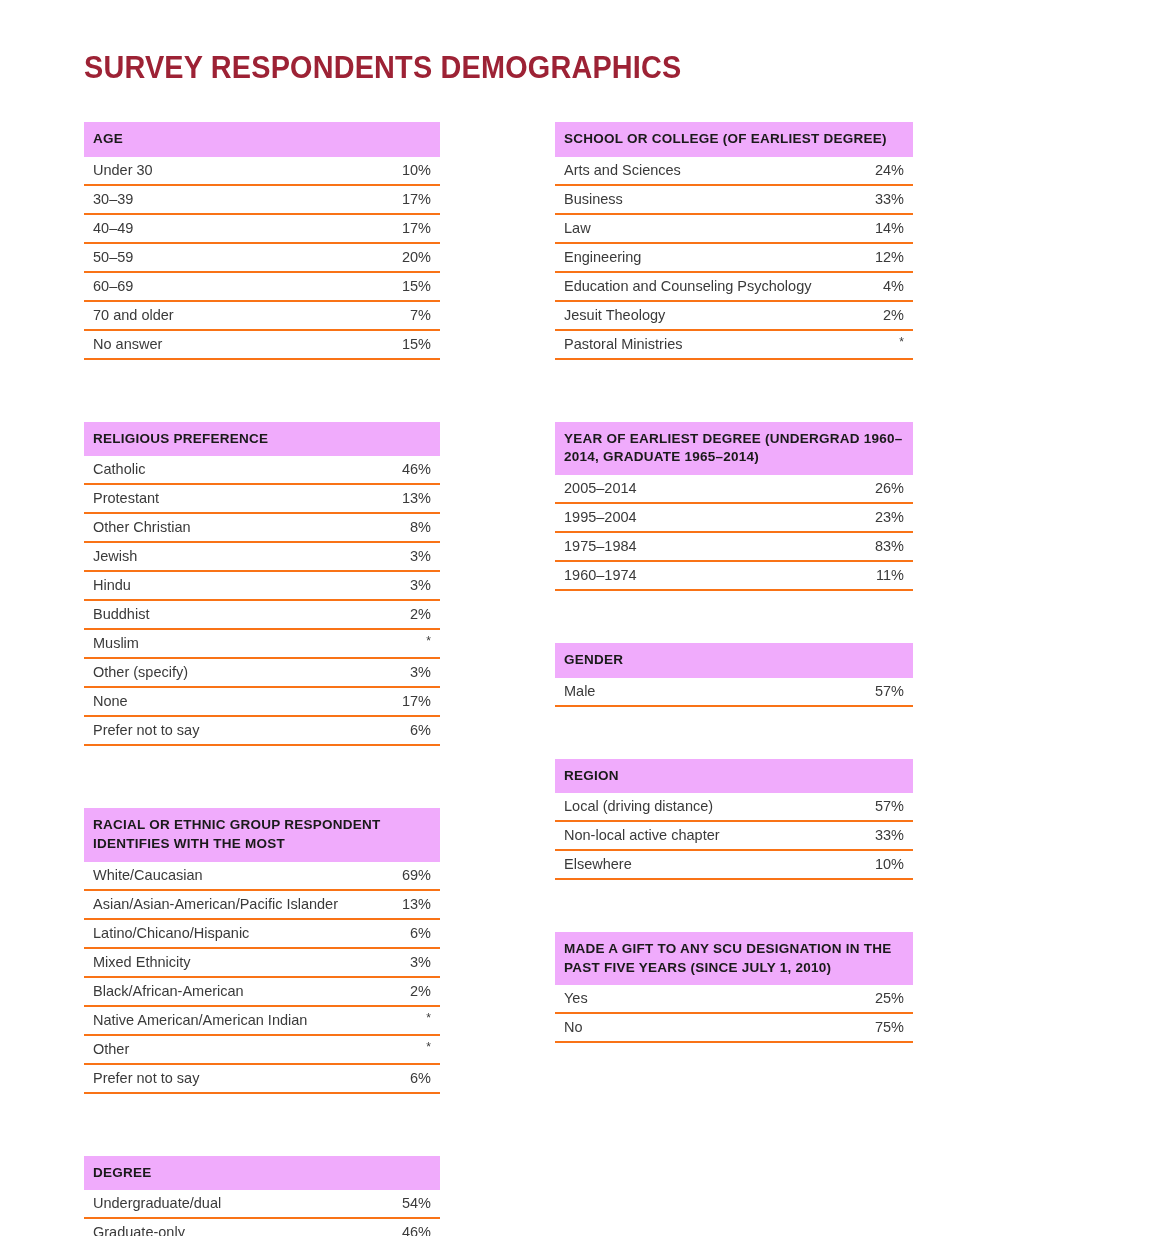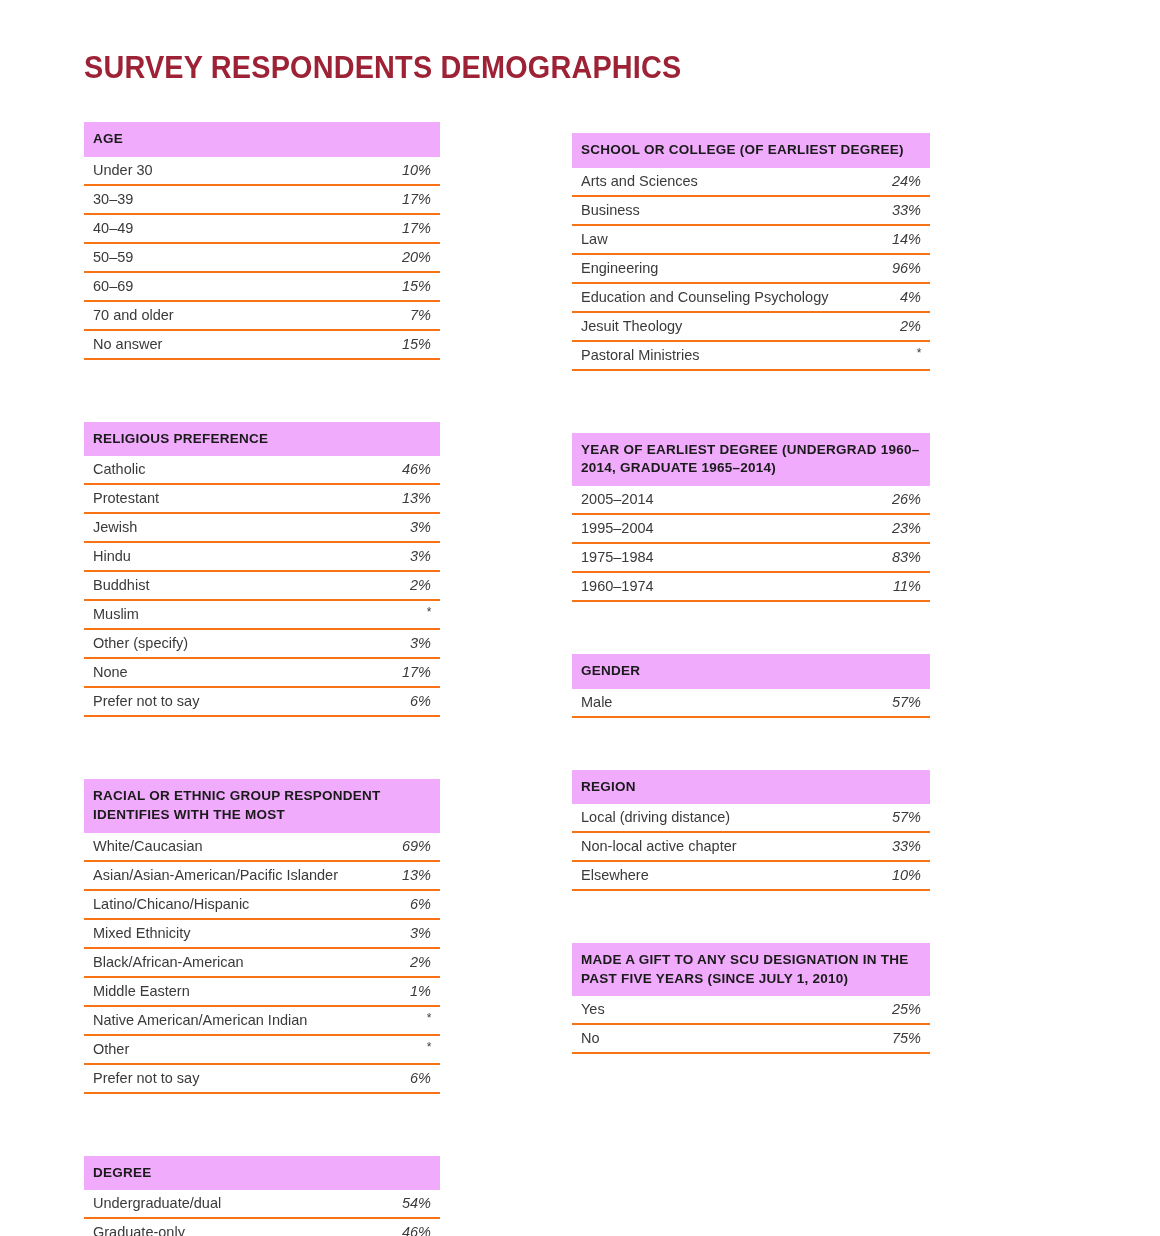--- a/index.html
+++ b/index.html
@@ -39,21 +39,21 @@
     position: absolute;
     left: 0;
     top: 122px;
     width: 1160px;
   }
   .col {
     position: absolute;
     top: 0;
   }
   .col-left { left: 84px; width: 356px; }
-  .col-right { left: 572px; width: 358px; margin-top: 11px; }
+  .col-right { left: 555px; width: 358px; }
 
   .stat-table {
     width: 100%;
     margin-bottom: 0;
   }
 
   .table-header {
     background: #f0abfc;
     font-size: 13.5px;
     font-weight: bold;
@@ -78,21 +78,20 @@
   .row .label {
     flex: 1 1 auto;
     white-space: nowrap;
     overflow: hidden;
   }
   .row .value {
     flex: 0 0 auto;
     text-align: center;
     padding-left: 16px;
     white-space: nowrap;
-    font-style: italic;
   }
   .row .value.asterisk {
     font-size: 12px;
     line-height: 1;
     position: relative;
     top: -3px;
   }
   .spacer-md { height: 52px; }
   .spacer-lg { height: 62px; }
 </style>
@@ -144,20 +143,24 @@
           <div class="rows">
             <div class="row">
               <span class="label">Catholic</span>
               <span class="value">46%</span>
             </div>
             <div class="row">
               <span class="label">Protestant</span>
               <span class="value">13%</span>
             </div>
             <div class="row">
+              <span class="label">Other Christian</span>
+              <span class="value">8%</span>
+            </div>
+            <div class="row">
               <span class="label">Jewish</span>
               <span class="value">3%</span>
             </div>
             <div class="row">
               <span class="label">Hindu</span>
               <span class="value">3%</span>
             </div>
             <div class="row">
               <span class="label">Buddhist</span>
               <span class="value">2%</span>
@@ -198,24 +201,20 @@
             </div>
             <div class="row">
               <span class="label">Mixed Ethnicity</span>
               <span class="value">3%</span>
             </div>
             <div class="row">
               <span class="label">Black/African-American</span>
               <span class="value">2%</span>
             </div>
             <div class="row">
-              <span class="label">Middle Eastern</span>
-              <span class="value">1%</span>
-            </div>
-            <div class="row">
               <span class="label">Native American/American Indian</span>
               <span class="value asterisk">*</span>
             </div>
             <div class="row">
               <span class="label">Other</span>
               <span class="value asterisk">*</span>
             </div>
             <div class="row">
               <span class="label">Prefer not to say</span>
               <span class="value">6%</span>
@@ -248,21 +247,21 @@
             <div class="row">
               <span class="label">Business</span>
               <span class="value">33%</span>
             </div>
             <div class="row">
               <span class="label">Law</span>
               <span class="value">14%</span>
             </div>
             <div class="row">
               <span class="label">Engineering</span>
-              <span class="value">96%</span>
+              <span class="value">12%</span>
             </div>
             <div class="row">
               <span class="label">Education and Counseling Psychology</span>
               <span class="value">4%</span>
             </div>
             <div class="row">
               <span class="label">Jesuit Theology</span>
               <span class="value">2%</span>
             </div>
             <div class="row">

